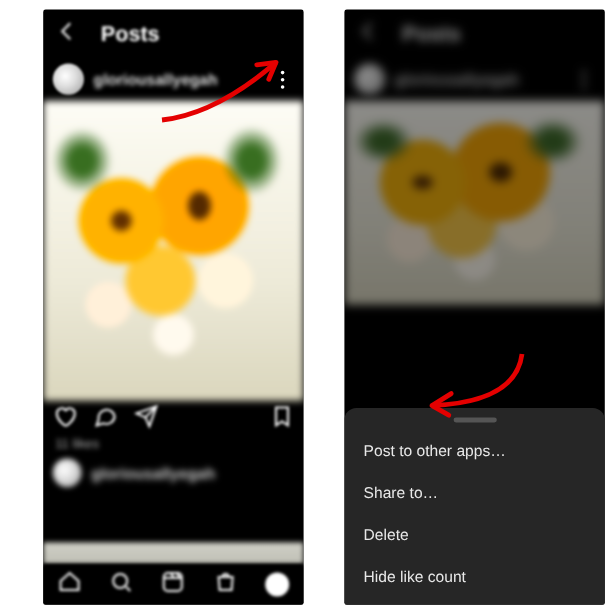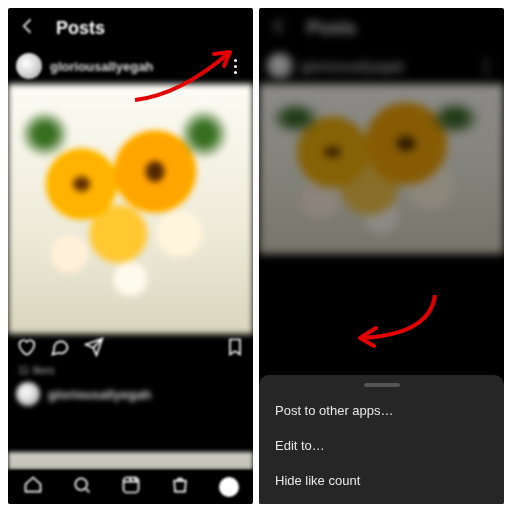--- a/index.html
+++ b/index.html
@@ -15,20 +15,21 @@
     gap: 6px;
     padding: 8px;
     height: 100%;
   }
   .phone {
     flex: 1;
     background: #000;
     position: relative;
     overflow: hidden;
     border-radius: 2px;
+    margin-left: 28px;
   }
   
   .topbar {
     height: 40px;
     display: flex;
     align-items: center;
     padding: 0 10px;
     color: #fff;
     filter: blur(1.2px);
   }
@@ -209,21 +210,22 @@
         <span></span>
           <span></span>
           <span></span>
       </div>
     </div>
     <div class="photo"></div>
 
     <div class="sheet">
       <div class="grabber"></div>
       <div class="sheet-item">Post to other apps…</div>
-      <div class="sheet-item">Edit to…</div>
+      <div class="sheet-item">Share to…</div>
+      <div class="sheet-item">Delete</div>
       <div class="sheet-item">Hide like count</div>
     </div>
   </div>
 </div>
 
 <div class="arrow" style="left:130px;top:40px">
   <svg width="120" height="70">
     <path d="M5,60 Q50,55 100,12" fill="none" stroke="#e40000" stroke-width="4"></path>
     <path d="M100,12 l-6,14 M100,12 l-16,2" fill="none" stroke="#e40000" stroke-width="4" stroke-linecap="round"></path>
   </svg>

